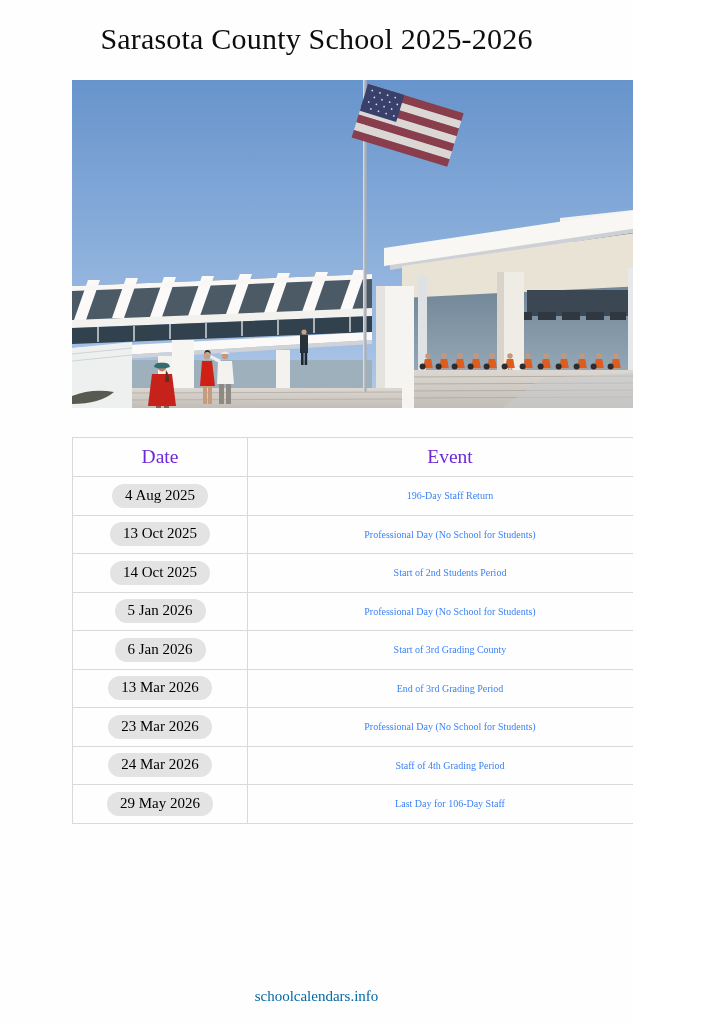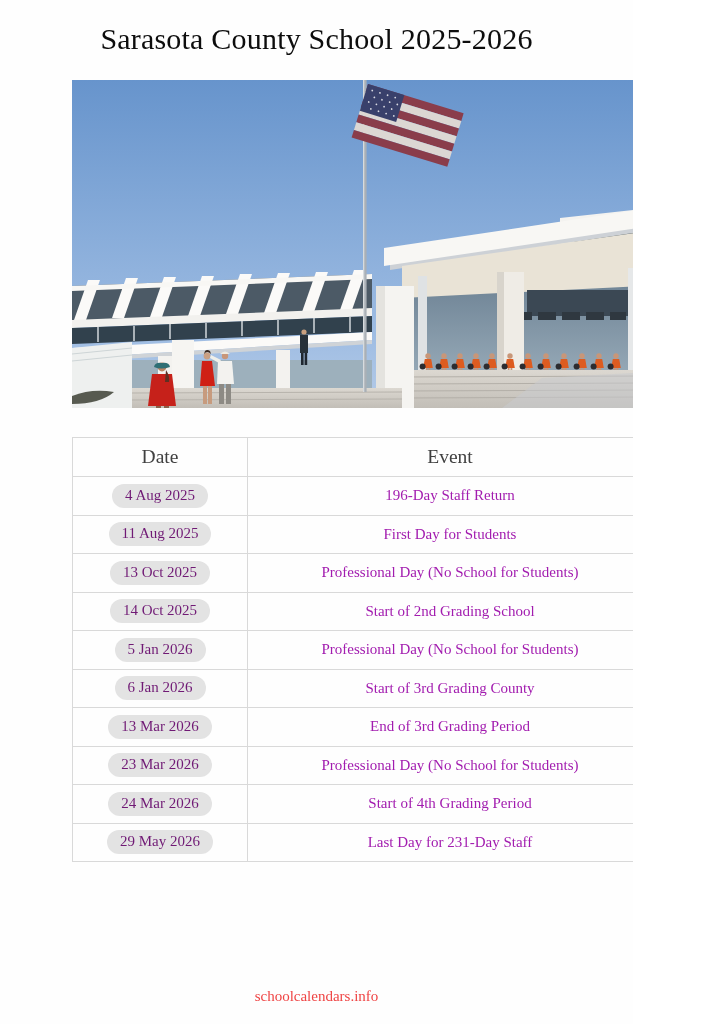--- a/index.html
+++ b/index.html
@@ -17,33 +17,33 @@
   }
   .photo-frame svg{display:block;width:100%;height:100%;}
   table.calendar{
     position:absolute;left:72px;top:437px;width:580px;
     border-collapse:collapse;table-layout:fixed;
   }
   table.calendar th,table.calendar td{
     border:1px solid #d9d9d9;text-align:center;vertical-align:middle;padding:0;
   }
   table.calendar th{
-    height:38px;font-size:19.5px;font-weight:400;color:#404040;
+    height:38px;font-size:19.5px;font-weight:400;color:#6d28d9;
   }
   col.date-col{width:175px;}
   col.event-col{width:405px;}
   td.date-cell{height:37.5px;}
-  td.event-cell{font-size:15px;color:#a21caf;}
+  td.event-cell{font-size:10px;color:#3b82f6;}
   .pill{
     display:inline-block;background:#e3e3e3;border-radius:12px;
-    padding:2px 13px 3px 13px;font-size:15px;color:#701a75;line-height:1.25;text-align:center;
+    padding:2px 13px 3px 13px;font-size:15px;color:#000000;line-height:1.25;text-align:center;
   }
   .site-footer{
     position:absolute;left:0;right:0;top:988px;text-align:center;
-    font-size:15px;color:#ef4444;
+    font-size:15px;color:#0369a1;
   }
 </style>
 </head>
 <body>
 
 <div class="page">
 
   <h1 class="page-title">Sarasota County School 2025-2026</h1>
 
   <div class="photo-frame">
@@ -252,53 +252,49 @@
         <th>Date</th>
         <th>Event</th>
       </tr>
     </thead>
     <tbody>
         <tr>
           <td class="date-cell"><span class="pill">4 Aug 2025</span></td>
           <td class="event-cell">196-Day Staff Return</td>
         </tr>
         <tr>
-          <td class="date-cell"><span class="pill">11 Aug 2025</span></td>
-          <td class="event-cell">First Day for Students</td>
-        </tr>
-        <tr>
           <td class="date-cell"><span class="pill">13 Oct 2025</span></td>
           <td class="event-cell">Professional Day (No School for Students)</td>
         </tr>
         <tr>
           <td class="date-cell"><span class="pill">14 Oct 2025</span></td>
-          <td class="event-cell">Start of 2nd Grading School</td>
+          <td class="event-cell">Start of 2nd Students Period</td>
         </tr>
         <tr>
           <td class="date-cell"><span class="pill">5 Jan 2026</span></td>
           <td class="event-cell">Professional Day (No School for Students)</td>
         </tr>
         <tr>
           <td class="date-cell"><span class="pill">6 Jan 2026</span></td>
           <td class="event-cell">Start of 3rd Grading County</td>
         </tr>
         <tr>
           <td class="date-cell"><span class="pill">13 Mar 2026</span></td>
           <td class="event-cell">End of 3rd Grading Period</td>
         </tr>
         <tr>
           <td class="date-cell"><span class="pill">23 Mar 2026</span></td>
           <td class="event-cell">Professional Day (No School for Students)</td>
         </tr>
         <tr>
           <td class="date-cell"><span class="pill">24 Mar 2026</span></td>
-          <td class="event-cell">Start of 4th Grading Period</td>
+          <td class="event-cell">Staff of 4th Grading Period</td>
         </tr>
         <tr>
           <td class="date-cell"><span class="pill">29 May 2026</span></td>
-          <td class="event-cell">Last Day for 231-Day Staff</td>
+          <td class="event-cell">Last Day for 106-Day Staff</td>
         </tr>
       </tbody>
   </table>
 
   <div class="site-footer">schoolcalendars.info</div>
 
 </div>
 
 </body></html>

